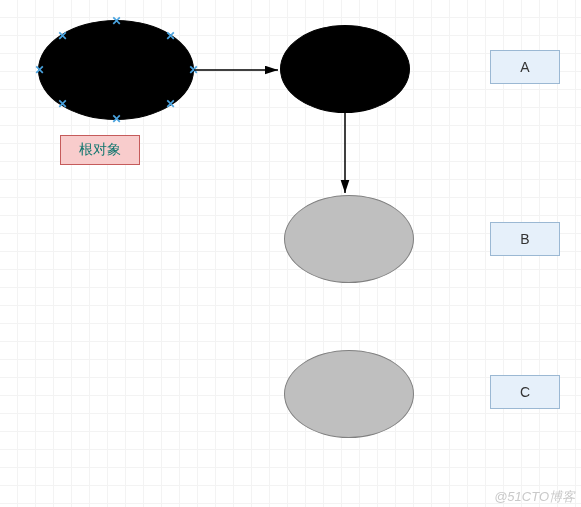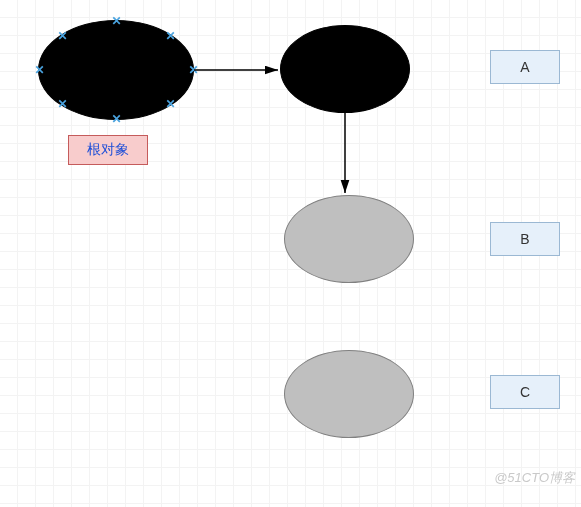--- a/index.html
+++ b/index.html
@@ -51,21 +51,21 @@
     position: absolute;
     left: 0;
     top: 0;
     width: 581px;
     height: 507px;
     pointer-events: none;
   }
   .watermark {
     position: absolute;
     right: 6px;
-    bottom: 20px;
+    bottom: 1px;
     color: #c9c9c9;
     font-size: 13px;
     font-style: italic;
     margin-top: 32px;
   }
 </style>
 </head>
 <body>
 
 <div class="canvas">
@@ -81,21 +81,21 @@
     <span class="handle" style="left:15%;top:85%;">✕</span>
     <span class="handle" style="left:85%;top:85%;">✕</span>
   </div>
 
   <div class="node-ellipse" style="left:280px;top:25px;width:130px;height:88px;background:#000;border:1px solid #000;"></div>
 
   <div class="node-ellipse" style="left:284px;top:195px;width:130px;height:88px;background:#bfbfbf;border:1px solid #808080;"></div>
 
   <div class="node-ellipse" style="left:284px;top:350px;width:130px;height:88px;background:#bfbfbf;border:1px solid #808080;"></div>
 
-  <div class="node-rect" style="left:60px;top:135px;width:80px;height:30px;background:#f8cccc;border:1px solid #c55b5b;color:#1d4ed8;margin-left:8px;">
+  <div class="node-rect" style="left:60px;top:135px;width:80px;height:30px;background:#f8cccc;border:1px solid #c55b5b;color:#0f766e;">
     <span>根对象</span>
   </div>
 
   <div class="node-rect" style="left:490px;top:50px;width:70px;height:34px;background:#e6f0fa;border:1px solid #9bb8d3;color:#333;">
     <span>A</span>
   </div>
 
   <div class="node-rect" style="left:490px;top:222px;width:70px;height:34px;background:#e6f0fa;border:1px solid #9bb8d3;color:#333;">
     <span>B</span>
   </div>

